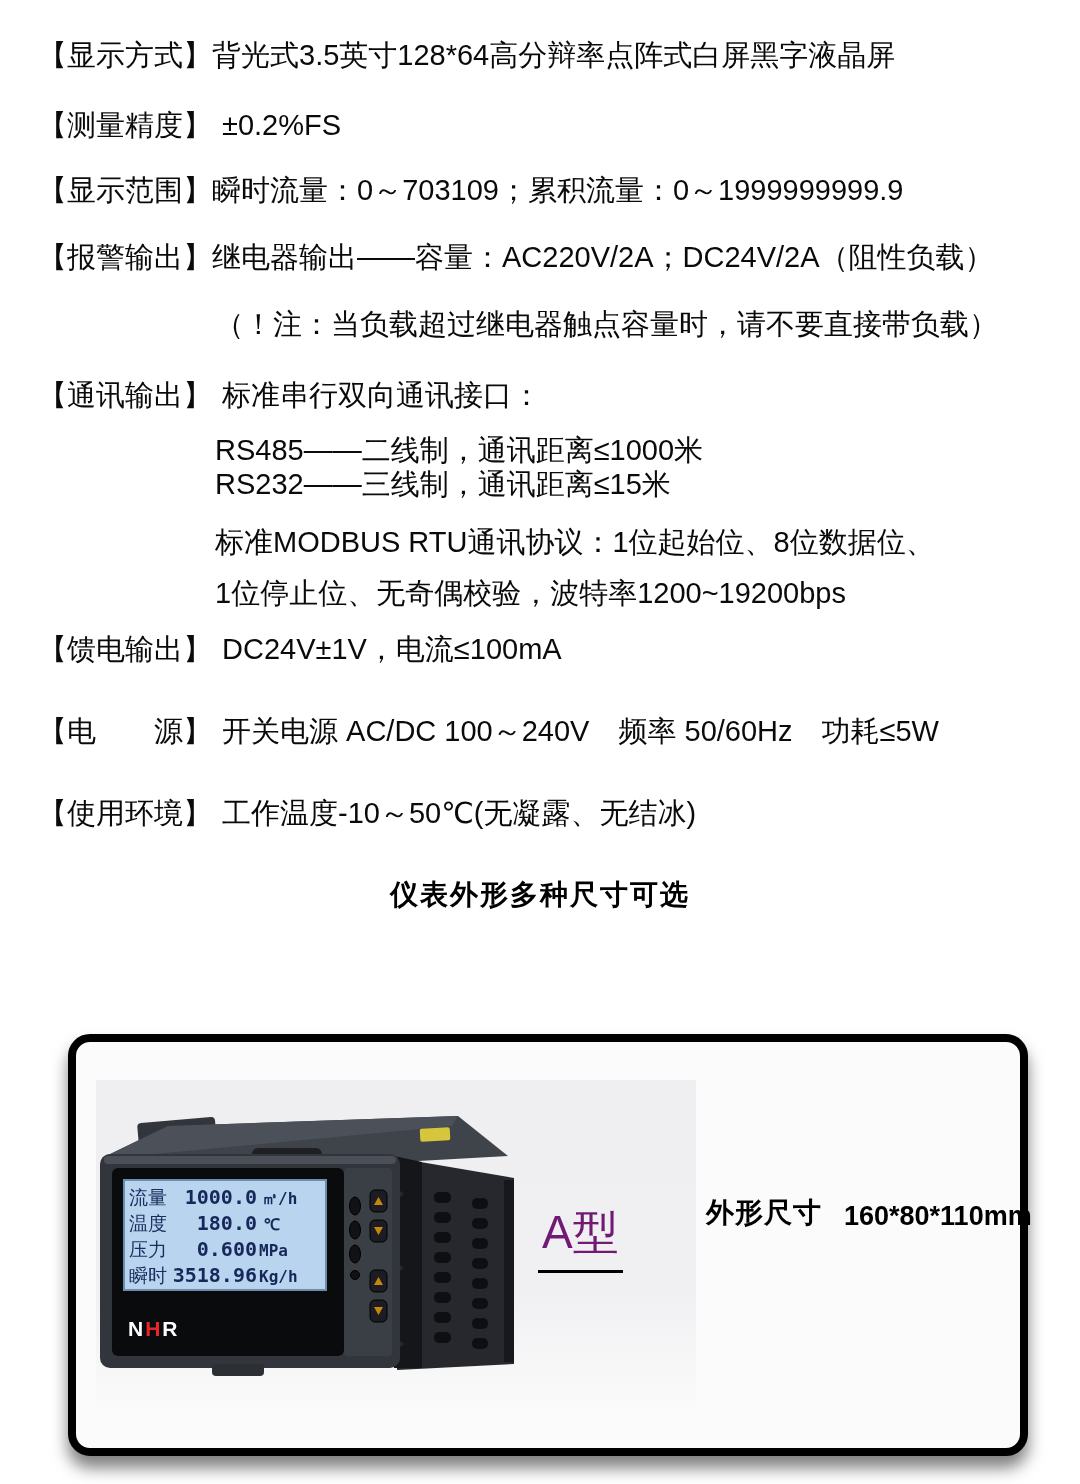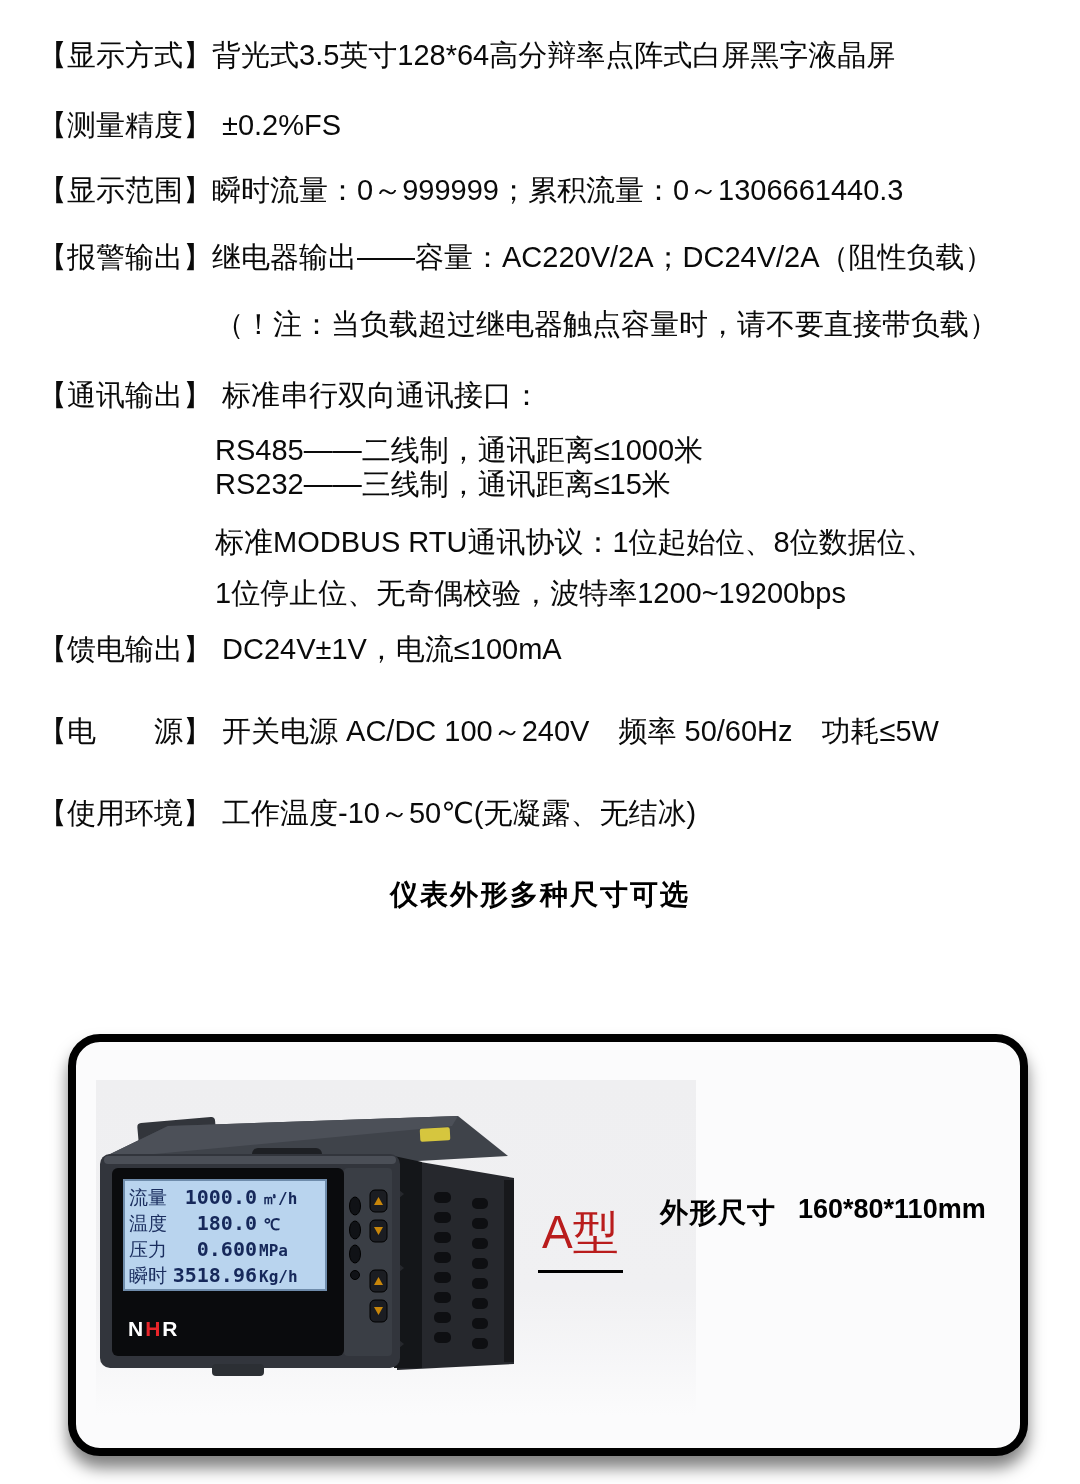--- a/index.html
+++ b/index.html
@@ -15,34 +15,34 @@
   .spec-text{white-space:nowrap;}
   .pad10{padding-left:10px;}
   
   .section-title{
     margin:46px 0 12px 0;text-align:center;font-size:28px;font-weight:bold;color:#000;
     letter-spacing:2px;
   }
   
   .model-box{
     position:absolute;left:68px;top:1034px;width:944px;height:406px;
-    border:8px solid #000;border-radius:32px;background:#fbfbfc;
+    border:8px solid #000;border-radius:22px;background:#fbfbfc;
     box-shadow:0 12px 16px rgba(0,0,0,0.50);
   }
   .photo-bg{
     position:absolute;left:20px;top:38px;width:600px;height:335px;
     background:linear-gradient(180deg,#efeff1 0%,#f0f0f2 62%,#fbfbfc 100%);
   }
   .device{position:absolute;left:16px;top:64px;width:440px;height:300px;}
   .model-label{
-    position:absolute;left:462px;top:160px;font-size:46px;color:#b91c1c;
+    position:absolute;left:462px;top:160px;font-size:46px;color:#701a75;
     border-bottom:3px solid #000;padding:0 4px 6px 4px;
   }
   .dims{position:absolute;left:584px;top:152px;}
-  .dim-row{display:flex;align-items:flex-start;margin-bottom:16px;}
+  .dim-row{display:flex;align-items:flex-end;margin-bottom:16px;margin-left:46px;}
   .dim-label{font-size:28px;font-weight:bold;letter-spacing:1px;white-space:nowrap;}
   .dim-value{font-size:27px;font-weight:bold;margin-left:22px;white-space:nowrap;
     font-family:"Liberation Sans","DejaVu Sans",sans-serif;}
   .dim-value sup{font-size:15px;position:relative;top:-2px;}
   
   .lcd-label{font-size:19px;fill:#1a2d5e;}
   .lcd-value{font-family:"DejaVu Sans Mono",monospace;font-size:20px;font-weight:bold;fill:#16285a;}
   .lcd-unit{font-family:"DejaVu Sans Mono",monospace;font-size:16px;font-weight:bold;fill:#16285a;}
   .logo-text{font-size:21px;font-weight:bold;letter-spacing:2px;font-family:"Liberation Sans",sans-serif;}
 </style>
@@ -58,21 +58,21 @@
       <span class="spec-text">背光式3.5英寸128*64高分辩率点阵式白屏黑字液晶屏</span>
     </div>
 
     <div class="spec-row" style="margin-top:36px">
       <span class="spec-label">【测量精度】</span>
       <span class="spec-text pad10">±0.2%FS</span>
     </div>
 
     <div class="spec-row" style="margin-top:31px">
       <span class="spec-label">【显示范围】</span>
-      <span class="spec-text">瞬时流量：0～999999；累积流量：0～1306661440.3</span>
+      <span class="spec-text">瞬时流量：0～703109；累积流量：0～1999999999.9</span>
     </div>
 
     <div class="spec-row" style="margin-top:33px">
       <span class="spec-label">【报警输出】</span>
       <span class="spec-text">继电器输出——容量：AC220V/2A；DC24V/2A（阻性负载）</span>
     </div>
     <div class="spec-row" style="margin-top:33px">
       <span class="spec-label"></span>
       <span class="spec-text pad10">（！注：当负载超过继电器触点容量时，请不要直接带负载）</span>
     </div>

